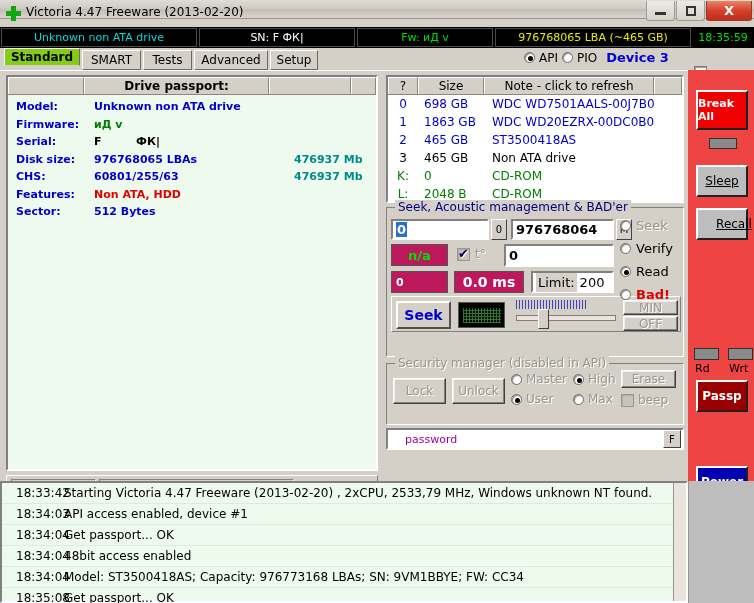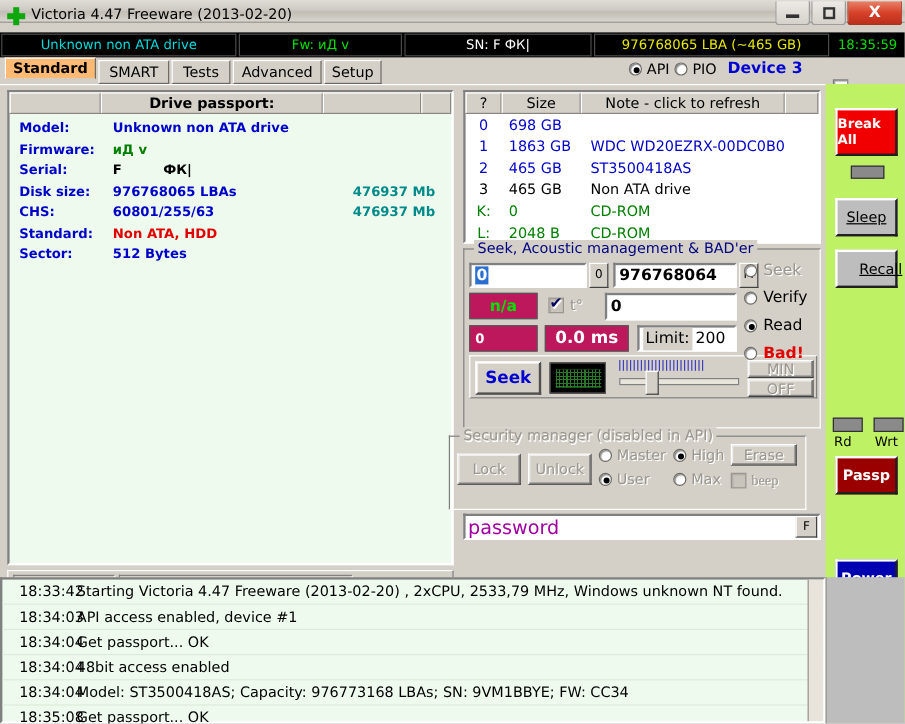--- a/index.html
+++ b/index.html
@@ -70,21 +70,21 @@
     position: absolute; top: 2px; height: 20px;
     background: #d4d0c8;
     border-left: 1px solid #fff; border-top: 1px solid #fff;
     border-right: 1px solid #6e6a64; border-bottom: 1px solid #6e6a64;
     display: flex; align-items: center; justify-content: center;
     font-size: 12px; color: #000; padding: 0 5px;
   }
   .tab.active {
     top: 0; height: 18px; font-weight: bold;
     border-bottom: 1px solid #d4d0c8;
-    background: #fdba74;
+    background: #84cc16;
   }
   .apiarea { position: absolute; left: 524px; top: 2px; display: flex; align-items: center; gap: 4px; }
   .radio {
     width: 11px; height: 11px; border-radius: 50%;
     background: #fff; border: 1px solid #6e6a64;
     box-shadow: inset 1px 1px 1px #888;
     position: relative; flex: none;
   }
   .radio.on::after {
     content: ''; position: absolute; left: 3px; top: 3px;
@@ -227,36 +227,36 @@
   .slider-track { position: absolute; background: #e8e4dc; border: 1px solid #808080; }
   .slider-thumb {
     position: absolute; width: 11px; height: 20px; background: #d4d0c8;
     border: 1px solid #fff; border-right-color: #404040; border-bottom-color: #404040;
   }
   .ticks { position: absolute; display: flex; gap: 2px; }
   .tick { width: 1px; height: 9px; background: #4040c0; }
 
   
   .secgrp {
-    position: absolute; left: 374px; top: 292px; width: 298px; height: 62px;
+    position: absolute; left: 386px; top: 292px; width: 298px; height: 62px;
     border: 1px solid #808080; border-right-color: #fff; border-bottom-color: #fff;
   }
   .pwfield {
     position: absolute; left: 386px; top: 357px; width: 298px; height: 22px;
     background: #fff; border: 2px solid #808080;
     border-right-color: #fff; border-bottom-color: #fff;
     display: flex; align-items: center;
   }
-  .pwtext { padding-left: 2px; font-size: 16px; color: #a000a0; flex: 1; }
+  .pwtext { padding-left: 17px; font-size: 11px; color: #a000a0; flex: 1; }
   .pwbtn { width: 18px; height: 18px; margin-right: 1px; }
 
   
   .sidebar {
     position: absolute; left: 688px; top: 70px; width: 66px; height: 531px;
-    background: #bef264;
+    background: #ef4444;
   }
   .sb-btn {
     position: absolute; left: 8px; width: 52px; height: 32px;
     border: 2px solid #fff; border-right-color: #202020; border-bottom-color: #202020;
     display: flex; align-items: center; justify-content: center;
     font-size: 12px; color: #000;
   }
   .sb-btn.red { background: #f00000; color: #fff; font-weight: bold; font-size: 11px; }
   .sb-btn.gray { background: #bdbdbd; }
   .sb-btn.darkred { background: #9a0000; color: #fff; font-weight: bold; }
@@ -302,22 +302,22 @@
         </div>
       <div class="wb">
           <span class="maxglyph"></span>
         </div>
       <div class="wb close">X</div>
     </div>
   </div>
 
   <div class="infostrip">
     <div class="is-cell is-model">Unknown non ATA drive</div>
+    <div class="is-cell is-sn">SN: F          ФК|</div>
     <div class="is-cell is-fw">Fw: иД v</div>
-    <div class="is-cell is-sn">SN: F          ФК|</div>
     <div class="is-cell is-lba">976768065 LBA (~465 GB)</div>
     <div class="is-cell is-clock">18:35:59</div>
   </div>
 
   <div class="tabrow">
     <div class="tab active" style="left:4px; width:76px;">Standard</div>
     <div class="tab" style="left:82px; width:59px;">SMART</div>
     <div class="tab" style="left:143px; width:49px;">Tests</div>
     <div class="tab" style="left:194px; width:74px;">Advanced</div>
     <div class="tab" style="left:270px; width:48px;">Setup</div>
@@ -365,21 +365,21 @@
           <span class="pp-key">Disk size:</span>
           <span class="pp-val c-blue">976768065 LBAs</span>
           <span class="pp-val2 c-teal">476937 Mb</span>
         </div>
         <div class="pp-row">
           <span class="pp-key">CHS:</span>
           <span class="pp-val c-blue">60801/255/63</span>
           <span class="pp-val2 c-teal">476937 Mb</span>
         </div>
         <div class="pp-row">
-          <span class="pp-key">Standard:</span>
+          <span class="pp-key">Features:</span>
           <span class="pp-val c-red">Non ATA, HDD</span>
           <span class="pp-val2 c-teal"></span>
         </div>
         <div class="pp-row">
           <span class="pp-key">Sector:</span>
           <span class="pp-val c-blue">512 Bytes</span>
           <span class="pp-val2 c-teal"></span>
         </div>
       </div>
     </div>
@@ -418,20 +418,21 @@
     <div class="drivelist">
       <div class="dl-head">
         <div class="dl-hc" style="width:30px;">?</div>
         <div class="dl-hc" style="width:66px;">Size</div>
         <div class="dl-hc" style="width:170px;">Note - click to refresh</div>
         <div class="dl-hc" style="flex:1;"></div>
       </div>
       <div class="dl-row">
         <span class="dl-c0 c-blue">0</span>
         <span class="dl-c1 c-blue">698 GB</span>
+        <span class="dl-c2 c-blue">WDC WD7501AALS-00J7B0</span>
       </div>
       <div class="dl-row">
         <span class="dl-c0 c-blue">1</span>
         <span class="dl-c1 c-blue">1863 GB</span>
         <span class="dl-c2 c-blue">WDC WD20EZRX-00DC0B0</span>
       </div>
       <div class="dl-row">
         <span class="dl-c0 c-blue">2</span>
         <span class="dl-c1 c-blue">465 GB</span>
         <span class="dl-c2 c-blue">ST3500418AS</span>
@@ -549,21 +550,21 @@
         <span class="dis" style="font-size:12px;">High</span>
       </div>
       <div style="position:absolute; left:186px; top:28px; display:flex; align-items:center; gap:4px;">
         <div class="radio"></div>
         <span class="dis" style="font-size:12px;">Max</span>
       </div>
 
       <div class="btn" style="position:absolute; left:234px; top:6px; width:55px; height:18px; color:#9a968f; text-shadow:1px 1px 0 #fff;">Erase</div>
       <div style="position:absolute; left:234px; top:29px; display:flex; align-items:center; gap:4px;">
         <div class="cbox dis"></div>
-        <span class="dis" style="font-size:12px;font-family:Liberation Serif, serif;">beep</span>
+        <span class="dis" style="font-size:12px;">beep</span>
       </div>
     </div>
 
     <div class="pwfield">
       <span class="pwtext">password</span>
       <div class="smallbtn pwbtn">F</div>
     </div>
   </div>
 
   <div class="sidebar">

